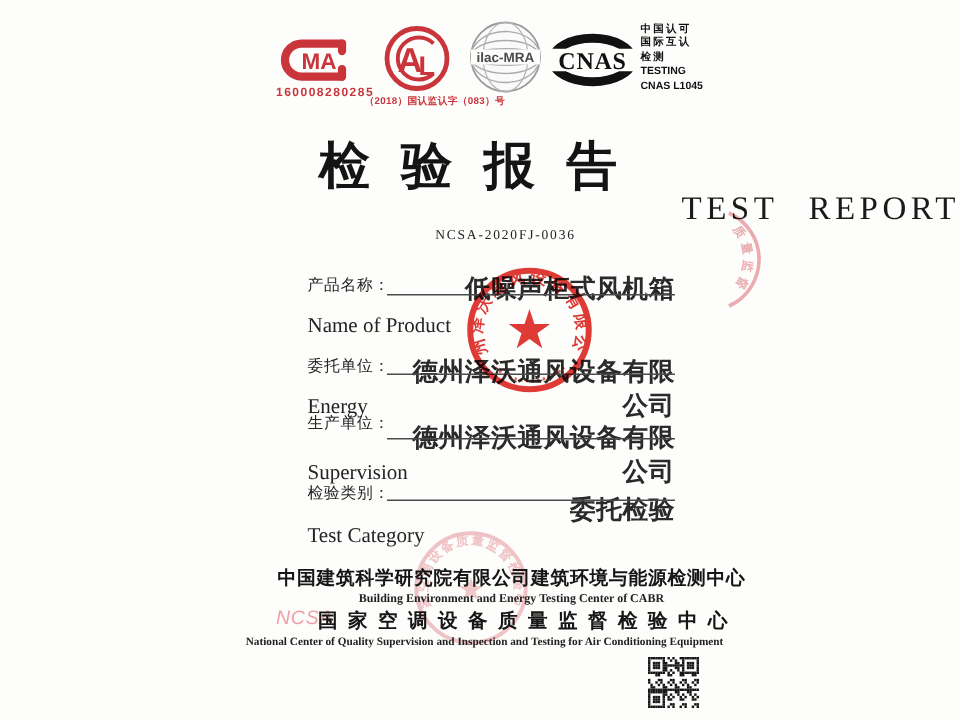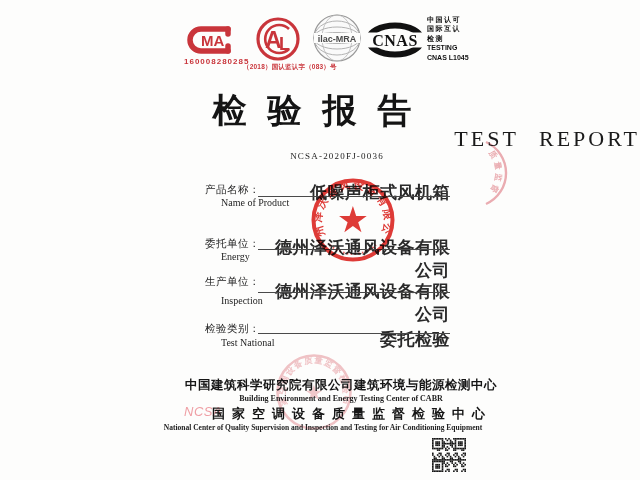--- a/index.html
+++ b/index.html
@@ -14,21 +14,21 @@
   .cnas-block .zh{letter-spacing:1.5px;}
   
   .title-zh{left:0;right:16px;top:88px;text-align:center;font-size:34px;font-weight:700;
             letter-spacing:21px;padding-left:21px;color:#141414;}
   .title-en{left:0;right:0;top:126px;text-align:right;font-size:22px;letter-spacing:3px;
             word-spacing:12px;color:#1a1a1a;}
   .report-no{left:0;right:0;top:151px;text-align:center;font-size:9px;letter-spacing:1.2px;
              transform:translateX(17px);color:#222;}
   
   .f-label{left:205px;font-size:10.5px;color:#242424;letter-spacing:0.5px;text-align:right;}
-  .f-en{left:221px;font-size:10px;color:#242424;}
+  .f-en{left:205px;font-size:14px;color:#242424;margin-top:13px;}
   .f-line{left:258px;width:192px;border-top:1px solid #4a4a4a;height:0;}
   .f-value{left:258px;width:192px;text-align:right;font-size:17px;color:#2a2a2a;letter-spacing:0.5px;font-weight:bold;}
   
   .org1-zh{left:0;right:0;top:377px;text-align:center;font-size:12.5px;font-weight:700;
            letter-spacing:0.5px;transform:translateX(21px);color:#161616;}
   .org1-en{left:0;right:0;top:394px;text-align:center;font-size:8px;font-weight:700;
            transform:translateX(21px);color:#222;}
   .ncsa{left:184px;top:404px;font-size:13px;font-weight:400;font-style:italic;
         color:#ef9fa5;letter-spacing:0.5px;}
   .org2-zh{left:212px;top:405px;font-size:13px;font-weight:700;letter-spacing:7px;color:#161616;}
@@ -88,26 +88,26 @@
 <div class="abs f-en serif" style="top:197px">Name of Product</div>
 
 <div class="abs f-value" style="top:236px">德州泽沃通风设备有限公司</div>
 <div class="abs f-label" style="top:237px">委托单位：</div>
 <div class="abs f-line" style="top:249px"></div>
 <div class="abs f-en serif" style="top:251px">Energy</div>
 
 <div class="abs f-value" style="top:280px">德州泽沃通风设备有限公司</div>
 <div class="abs f-label" style="top:275px">生产单位：</div>
 <div class="abs f-line" style="top:292px"></div>
-<div class="abs f-en serif" style="top:295px">Inspection</div>
+<div class="abs f-en serif" style="top:295px">Supervision</div>
 
 <div class="abs f-value" style="top:328px">委托检验</div>
 <div class="abs f-label" style="top:322px">检验类别：</div>
 <div class="abs f-line" style="top:333px"></div>
-<div class="abs f-en serif" style="top:337px">Test National</div>
+<div class="abs f-en serif" style="top:337px">Test Category</div>
 
 <svg class="abs seal" style="left:306px;top:176px;opacity:0.92" width="94" height="90" viewBox="0 0 94 90">
   <circle cx="47" cy="44" r="39.5" fill="none" stroke="#de2a26" stroke-width="4"></circle>
   <defs>
       <path id="sealArc" d="M17.2,54.6 A31.6,31.6 0 1 1 76.8,54.6" fill="none"></path>
     </defs>
   <text font-size="10.5" font-weight="700" fill="#de2a26" letter-spacing="2.5">
     <textPath href="#sealArc" startOffset="50%" text-anchor="middle">德州泽沃通风设备有限公司</textPath>
   </text>
   <text x="47" y="56" font-size="36" text-anchor="middle" fill="#de2a26">★</text>

